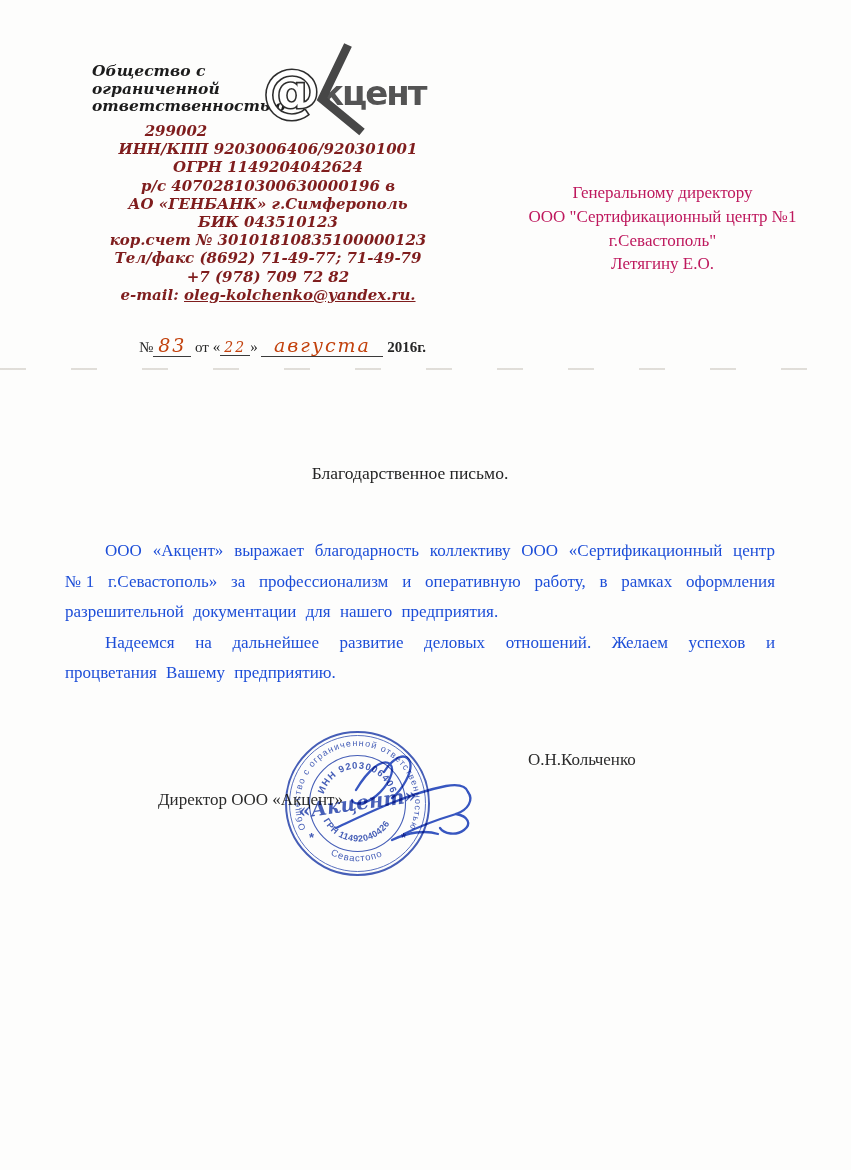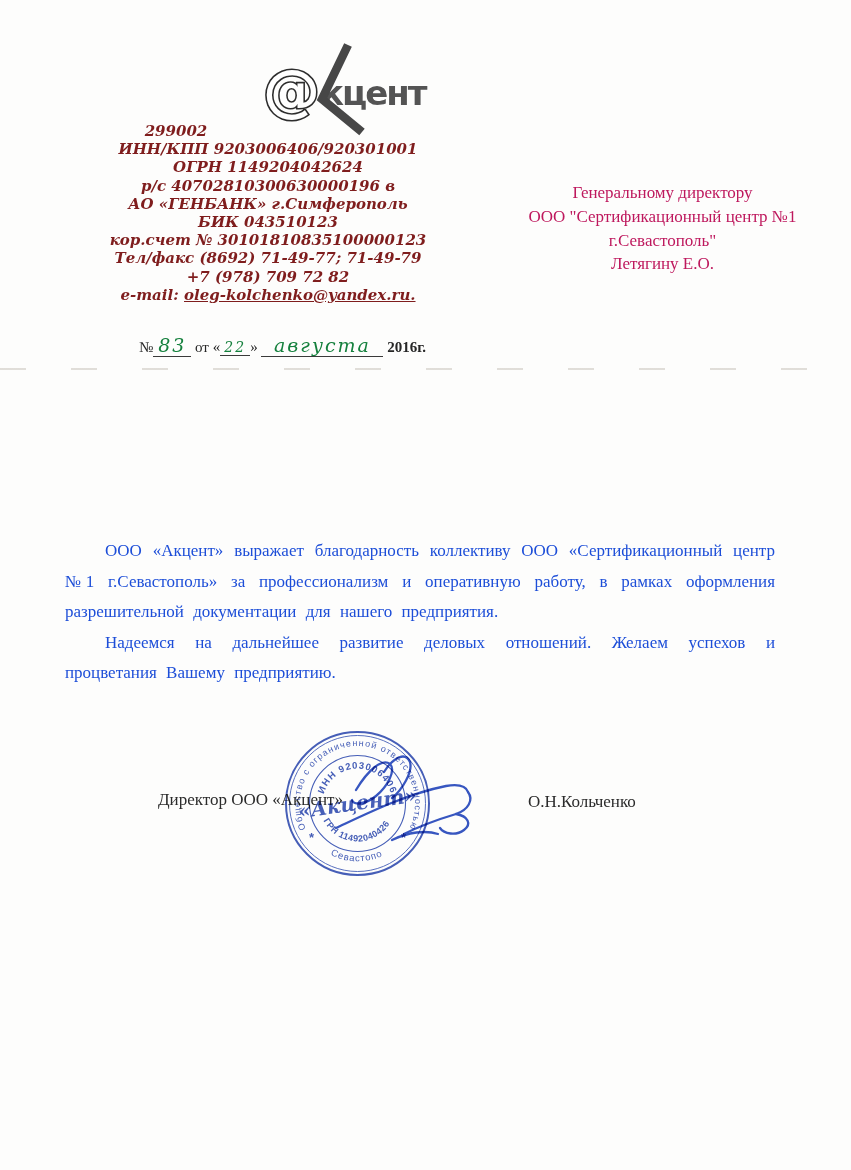--- a/index.html
+++ b/index.html
@@ -12,52 +12,57 @@
   .lh-center{position:absolute;left:78px;top:122px;width:380px;text-align:center;
              font-family:"DejaVu Serif", serif;font-style:italic;font-weight:bold;
              font-size:15px;line-height:18.2px;color:#7f1d1d;white-space:nowrap;}
   .lh-center .postcode{transform:translateX(-92px);}
   .lh-center .email-addr{text-decoration:underline;}
   
   .logo{position:absolute;left:262px;top:42px;width:176px;height:94px;}
   
   .ref-line{position:absolute;left:139px;top:334px;font-size:15px;color:#262626;white-space:nowrap;}
   .ref-line .slot{display:inline-block;border-bottom:1.3px solid #3a3a3a;text-align:center;
-                  font-family:"DejaVu Serif", serif;font-style:italic;color:#15803d;}
+                  font-family:"DejaVu Serif", serif;font-style:italic;color:#c2410c;}
   .ref-line .num-slot{width:38px;font-size:19px;letter-spacing:2px;}
   .ref-line .day-slot{width:30px;font-size:14px;letter-spacing:2px;}
   .ref-line .month-slot{width:122px;font-size:19px;letter-spacing:2px;}
   .ref-line .printed{font-size:15px;color:#262626;}
   .ref-line .year{font-weight:bold;}
   
   .addressee{position:absolute;left:495px;top:181px;width:335px;text-align:center;
              font-size:17px;line-height:23.8px;color:#be185d;}
   
   .scan-line{position:absolute;left:0;top:368px;width:851px;height:2px;opacity:.55;
              background:repeating-linear-gradient(to right,#c9c4bc 0 26px,transparent 26px 71px);}
   
   .letter-title{position:absolute;left:0;top:463px;width:820px;text-align:center;
                 font-size:17.5px;color:#242424;}
   .body-text{position:absolute;left:65px;top:536px;width:710px;font-size:17px;
              line-height:30.6px;text-align:justify;color:#1d4ed8;word-spacing:5px;}
   .body-text p{margin:0;text-indent:40px;}
   
   .sig-left{position:absolute;left:158px;top:790px;font-size:17px;color:#2b2b2b;}
-  .sig-right{position:absolute;left:528px;top:792px;font-size:17px;color:#2b2b2b;}
+  .sig-right{position:absolute;left:528px;top:750px;font-size:17px;color:#2b2b2b;}
   
   .ink{mix-blend-mode:multiply;}
   .stamp-svg{position:absolute;left:283px;top:729px;width:149px;height:149px;}
   .scrawl-svg{position:absolute;left:296px;top:742px;width:185px;height:125px;}
   .stamp-txt{font-family:"Liberation Sans", sans-serif;}
 </style>
 </head>
 <body>
 
 <div class="page">
 
+  <div class="org-block">
+    <div>Общество с</div>
+    <div>ограниченной</div>
+    <div>ответственностью</div>
+  </div>
 
   <svg class="logo" viewBox="0 0 176 94">
     <text x="1" y="68" font-family="DejaVu Sans, sans-serif" font-weight="bold" font-size="57" fill="#ffffff" stroke="#2d2d2d" stroke-width="3.2" paint-order="stroke">@</text>
     <text x="59" y="63" font-family="DejaVu Sans, sans-serif" font-weight="bold" font-size="34" letter-spacing="-2" fill="#545454" stroke="#ffffff" stroke-width="1" paint-order="stroke">кцент</text>
     <polyline points="86,3 60,57 100,90" fill="none" stroke="#474747" stroke-width="8.5"></polyline>
   </svg>
 
   <div class="lh-center">
     <div class="postcode">299002</div>
     <div>ИНН/КПП  9203006406/920301001</div>
@@ -81,20 +86,21 @@
 
   <div class="addressee">
     <div>Генеральному директору</div>
     <div>ООО "Сертификационный центр №1</div>
     <div>г.Севастополь"</div>
     <div>Летягину Е.О.</div>
   </div>
 
   <div class="scan-line"></div>
 
+  <div class="letter-title">Благодарственное письмо.</div>
 
   <div class="body-text">
     <p>ООО «Акцент» выражает благодарность коллективу  ООО «Сертификационный центр №1 г.Севастополь» за профессионализм и оперативную работу, в рамках оформления разрешительной документации для нашего предприятия.</p>
     <p>Надеемся на дальнейшее развитие деловых отношений. Желаем успехов и процветания Вашему предприятию.</p>
   </div>
 
   <div class="sig-left">Директор ООО «Акцент»</div>
   <div class="sig-right">О.Н.Кольченко</div>
 
   <svg class="stamp-svg ink" viewBox="0 0 149 149">

